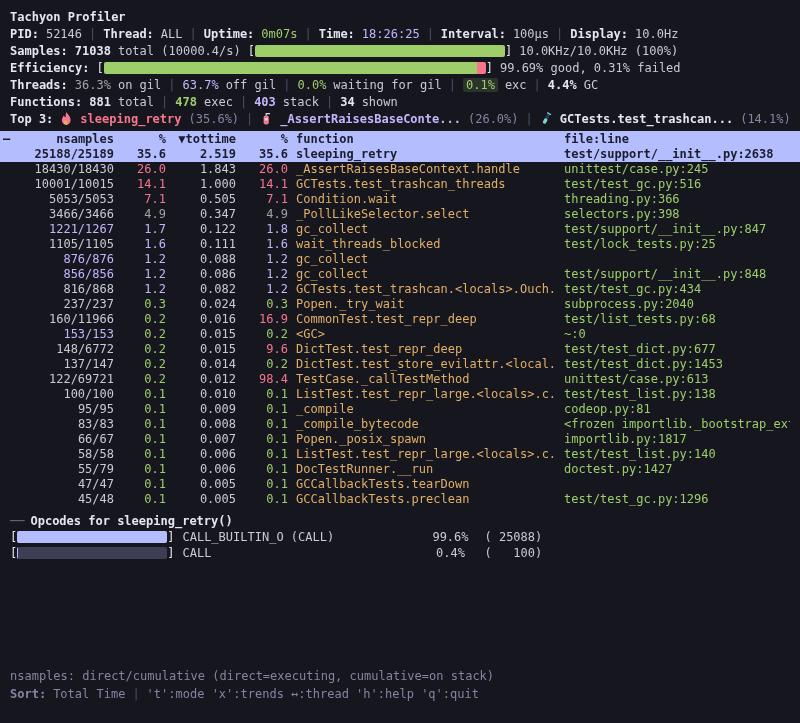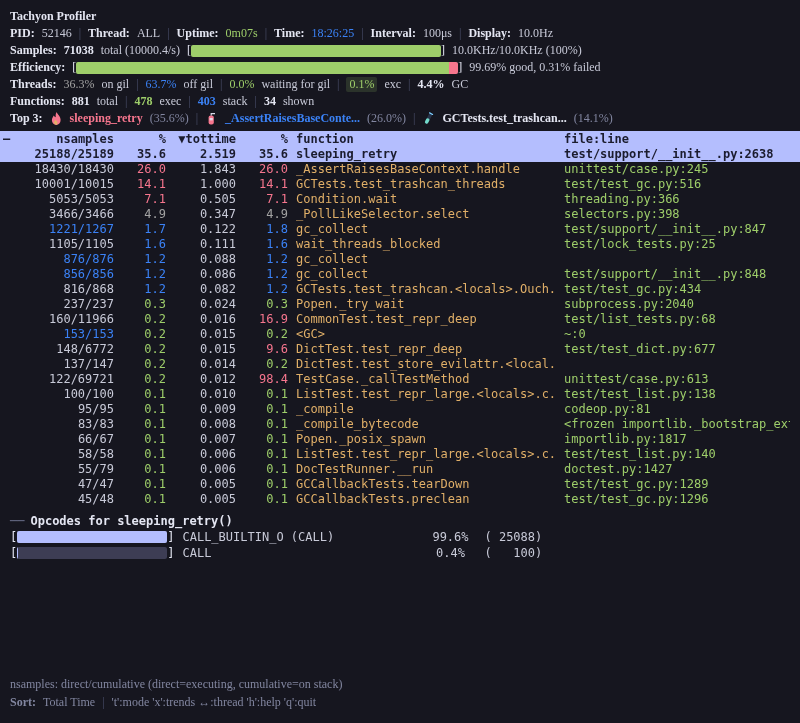--- a/index.html
+++ b/index.html
@@ -5,26 +5,26 @@
   * { margin:0; padding:0; box-sizing:border-box; }
   html,body { width:800px; height:723px; }
   body {
     background:#16161f;
     color:#c8cad8;
     font-family:"DejaVu Sans Mono", monospace;
     font-size:12px;
     overflow:hidden;
   }
   .term { position:relative; width:800px; height:723px; padding:8px 10px; }
-  .line { display:flex; align-items:center; gap:7px; height:17px; white-space:pre;font-family:Liberation Serif, serif; }
+  .line { display:flex; align-items:center; gap:7px; height:17px; white-space:pre; }
   .b { font-weight:bold; color:#e4e6f2; }
   .dim { color:#8286a0; }
   .sep { color:#4a4f6a; }
   .green  { color:#9ece6a; }
-  .yellow { color:#3b82f6; }
+  .yellow { color:#c4b5fd; }
   .orange { color:#a3a3a3; }
   .red    { color:#f7768e; }
   .chip { background:rgba(158,206,106,0.16); border-radius:2px; padding:0 3px; }
 
   
   .bar-group { display:flex; align-items:center; gap:0; }
   .bracket { color:#e4e6f2; }
   .bar-track {
     display:flex; height:12px; background:#2b2b3d; border-radius:2px;
     overflow:hidden; align-items:stretch;
@@ -69,21 +69,21 @@
   .op-track {
     display:flex; width:150px; height:12px; background:#3d3d54;
     border-radius:2px; overflow:hidden;
   }
   .op-fill { background:#b4befe; }
   .op-name { margin-left:8px; width:240px; white-space:pre; overflow:hidden; }
   .op-pct { width:56px; text-align:center; white-space:pre; }
   .op-count { margin-left:6px; white-space:pre; }
 
   
-  .footer { position:absolute; left:10px; bottom:12px; }
+  .footer { position:absolute; left:10px; bottom:20px; }
   .footer .line { height:18px; }
 
   .icon { display:inline-flex; width:13px; height:13px; flex:none; }
   .icon svg { width:13px; height:13px; }
 </style>
 </head>
 <body>
 
 <div class="term">
 
@@ -324,20 +324,21 @@
           <span class="cell c-num red">9.6</span>
           <span class="cell c-fn">DictTest.test_repr_deep</span>
           <span class="cell c-file">test/test_dict.py:677</span>
         </div>
         <div class="trow">
           <span class="cell c-ns">137/147</span>
           <span class="cell c-num green">0.2</span>
           <span class="cell c-num c-tt">0.014</span>
           <span class="cell c-num green">0.2</span>
           <span class="cell c-fn">DictTest.test_store_evilattr.&lt;local...</span>
+          <span class="cell c-file">test/test_dict.py:1453</span>
         </div>
         <div class="trow">
           <span class="cell c-ns">122/69721</span>
           <span class="cell c-num green">0.2</span>
           <span class="cell c-num c-tt">0.012</span>
           <span class="cell c-num red">98.4</span>
           <span class="cell c-fn">TestCase._callTestMethod</span>
           <span class="cell c-file">unittest/case.py:613</span>
         </div>
         <div class="trow">
@@ -387,21 +388,20 @@
           <span class="cell c-num green">0.1</span>
           <span class="cell c-fn">DocTestRunner.__run</span>
           <span class="cell c-file">doctest.py:1427</span>
         </div>
         <div class="trow">
           <span class="cell c-ns">47/47</span>
           <span class="cell c-num green">0.1</span>
           <span class="cell c-num c-tt">0.005</span>
           <span class="cell c-num green">0.1</span>
           <span class="cell c-fn">GCCallbackTests.tearDown</span>
-          <span class="cell c-file">test/test_gc.py:1289</span>
         </div>
         <div class="trow">
           <span class="cell c-ns">45/48</span>
           <span class="cell c-num green">0.1</span>
           <span class="cell c-num c-tt">0.005</span>
           <span class="cell c-num green">0.1</span>
           <span class="cell c-fn">GCCallbackTests.preclean</span>
           <span class="cell c-file">test/test_gc.py:1296</span>
         </div>
       </div>

